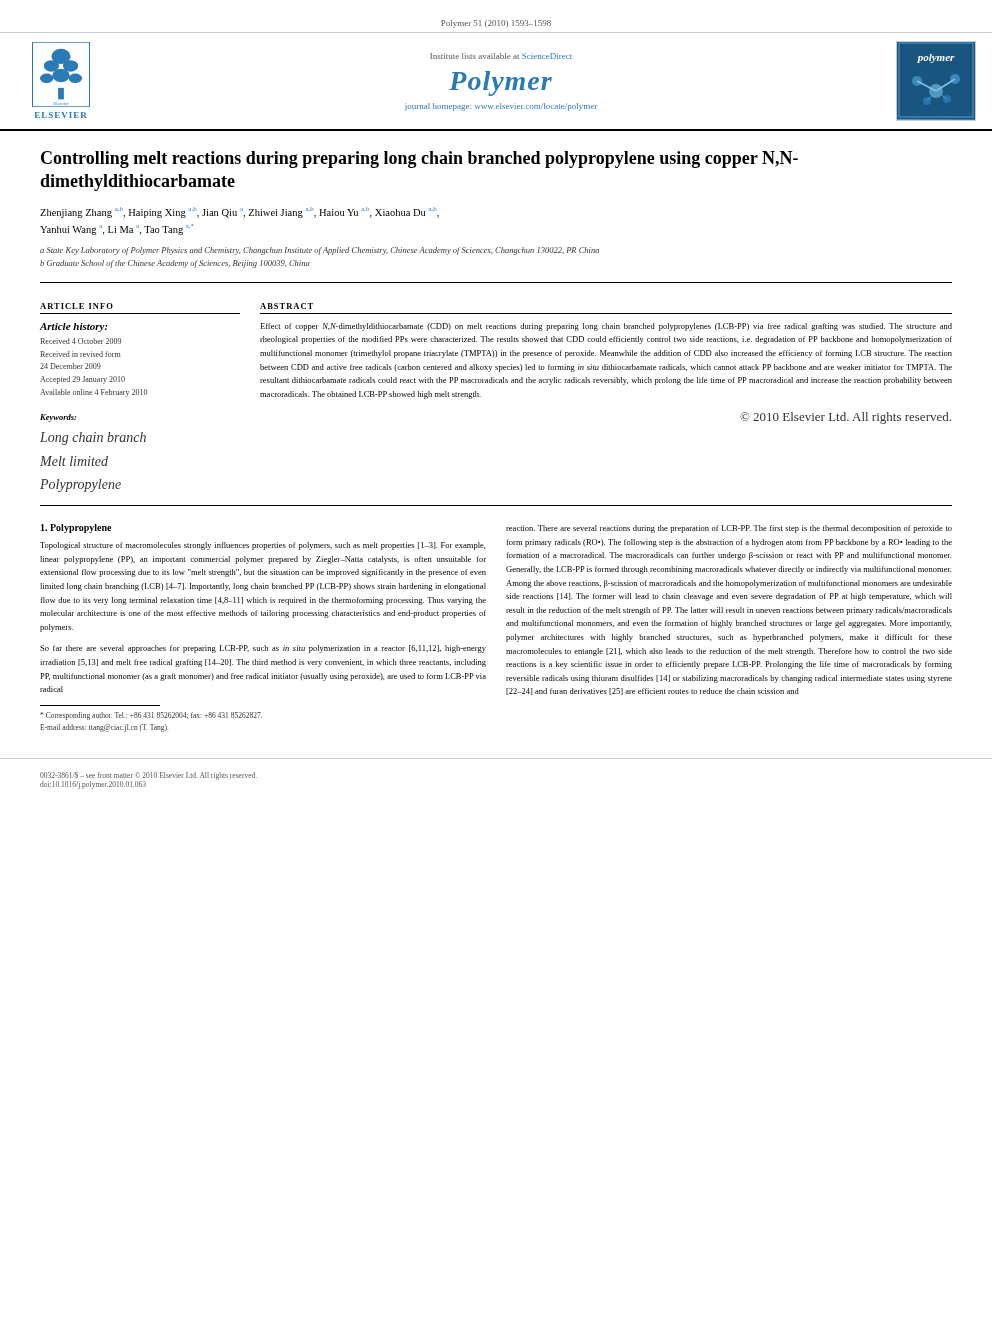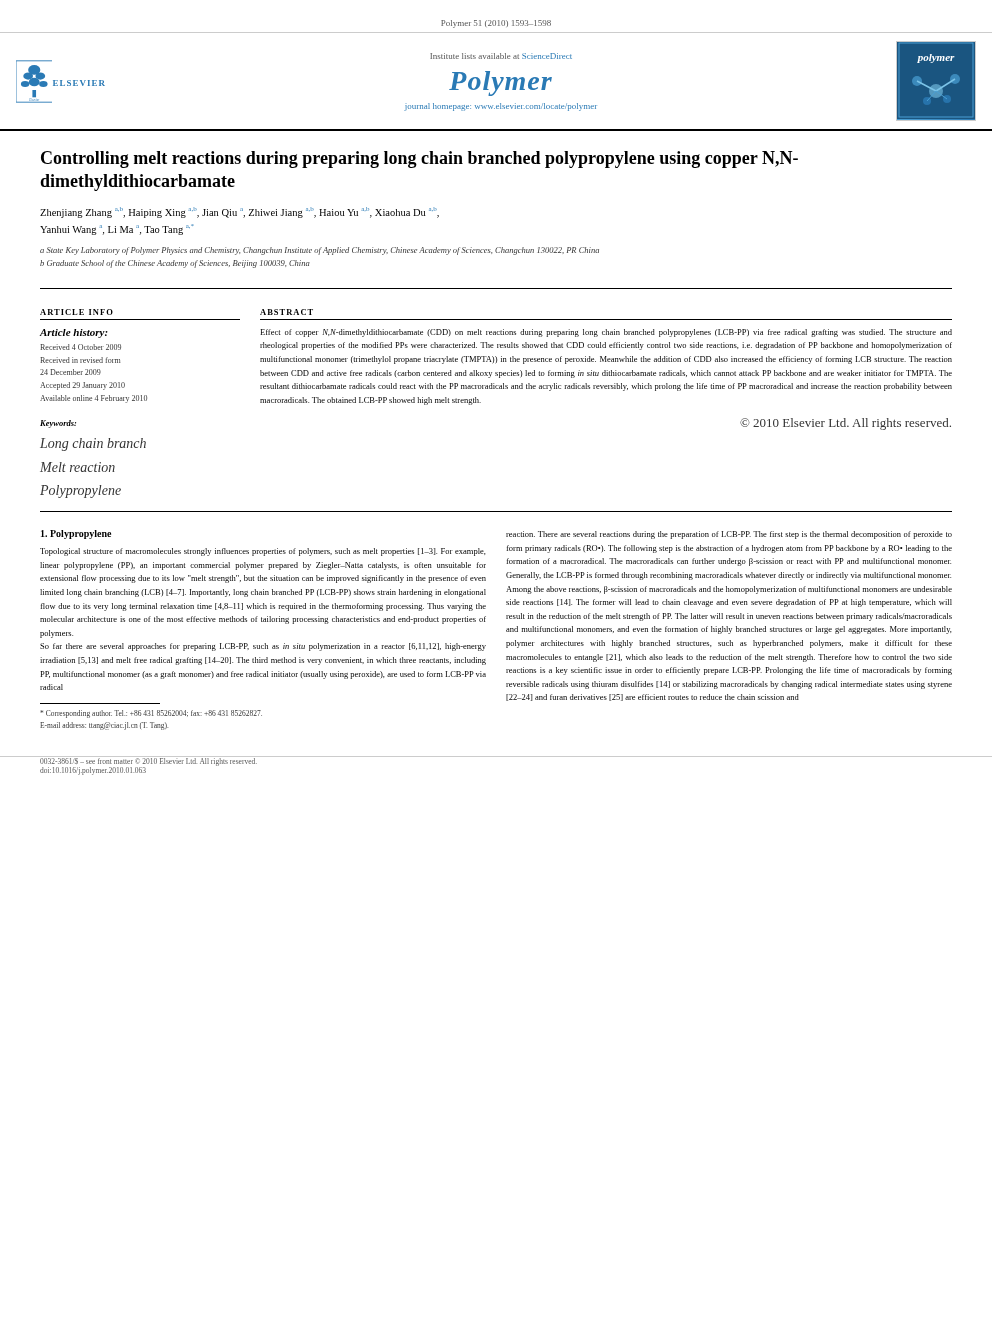--- a/index.html
+++ b/index.html
@@ -24,21 +24,21 @@
       padding: 8px 16px;
       border-bottom: 2px solid #000;
       gap: 10px;
     }
     .elsevier-logo {
       width: 90px;
       flex-shrink: 0;
     }
     .elsevier-logo-img {
       display: flex;
-      flex-direction: row;
+      flex-direction: column;
       align-items: center;
     }
     .elsevier-text {
       font-size: 9px;
       color: #2a7ab5;
       font-weight: bold;
       letter-spacing: 1px;
       margin-top: 3px;
     }
     .header-center {
@@ -105,21 +105,21 @@
       color: #000;
       line-height: 1.6;
     }
     .authors sup {
       font-size: 7px;
       color: #2a7ab5;
     }
     .affiliations {
       font-size: 8.5px;
       color: #333;
-      margin-bottom: 18px;
+      margin-bottom: 12px;
       line-height: 1.5;
       font-style: italic;
     }
     .divider {
       border: none;
       border-top: 1px solid #000;
       margin: 8px 0;
     }
     .two-col {
       display: flex;
@@ -201,41 +201,41 @@
       font-size: 10px;
       font-weight: bold;
       margin-bottom: 6px;
       color: #000;
     }
     .body-text {
       font-size: 8.5px;
       line-height: 1.6;
       color: #000;
       text-align: justify;
-      margin-bottom: 0;
+      margin-bottom: 8px;
       font-family: Liberation Serif, serif;
     }
     .body-text em {
       font-style: italic;
     }
     .footnote-divider {
       border: none;
       border-top: 1px solid #000;
       width: 120px;
       margin: 8px 0 4px 0;
     }
     .footnote {
       font-size: 7.5px;
       color: #333;
       line-height: 1.6;
     }
     .bottom-bar {
       font-size: 7.5px;
       color: #555;
-      padding: 0 40px;
+      padding: 12px 40px;
       border-top: 1px solid #ccc;
       margin-top: 8px;
     }
     .elsevier-tree {
       width: 58px;
       height: 65px;
     }
   </style>
 </head>
 <body>
@@ -322,21 +322,21 @@
       <div class="article-info-label">Article history:</div>
       <div class="article-info-item">Received 4 October 2009</div>
       <div class="article-info-item">Received in revised form</div>
       <div class="article-info-item">24 December 2009</div>
       <div class="article-info-item">Accepted 29 January 2010</div>
       <div class="article-info-item">Available online 4 February 2010</div>
 
       <div class="keywords-section">
         <div class="keywords-label">Keywords:</div>
         <div class="keyword-item">Long chain branch</div>
-        <div class="keyword-item">Melt reaction</div>
+        <div class="keyword-item">Melt limited</div>
         <div class="keyword-item">Polypropylene</div>
       </div>
     </div>
 
     <div class="right-col">
       <div class="section-header">ABSTRACT</div>
       <div class="abstract-text">
         Effect of copper <em>N,N</em>-dimethyldithiocarbamate (CDD) on melt reactions during preparing long chain branched polypropylenes (LCB-PP) via free radical grafting was studied. The structure and rheological properties of the modified PPs were characterized. The results showed that CDD could efficiently control two side reactions, i.e. degradation of PP backbone and homopolymerization of multifunctional monomer (trimethylol propane triacrylate (TMPTA)) in the presence of peroxide. Meanwhile the addition of CDD also increased the efficiency of forming LCB structure. The reaction between CDD and active free radicals (carbon centered and alkoxy species) led to forming <em>in situ</em> dithiocarbamate radicals, which cannot attack PP backbone and are weaker initiator for TMPTA. The resultant dithiocarbamate radicals could react with the PP macroradicals and the acrylic radicals reversibly, which prolong the life time of PP macroradical and increase the reaction probability between macroradicals. The obtained LCB-PP showed high melt strength.
       </div>
       <div class="copyright">© 2010 Elsevier Ltd. All rights reserved.</div>

